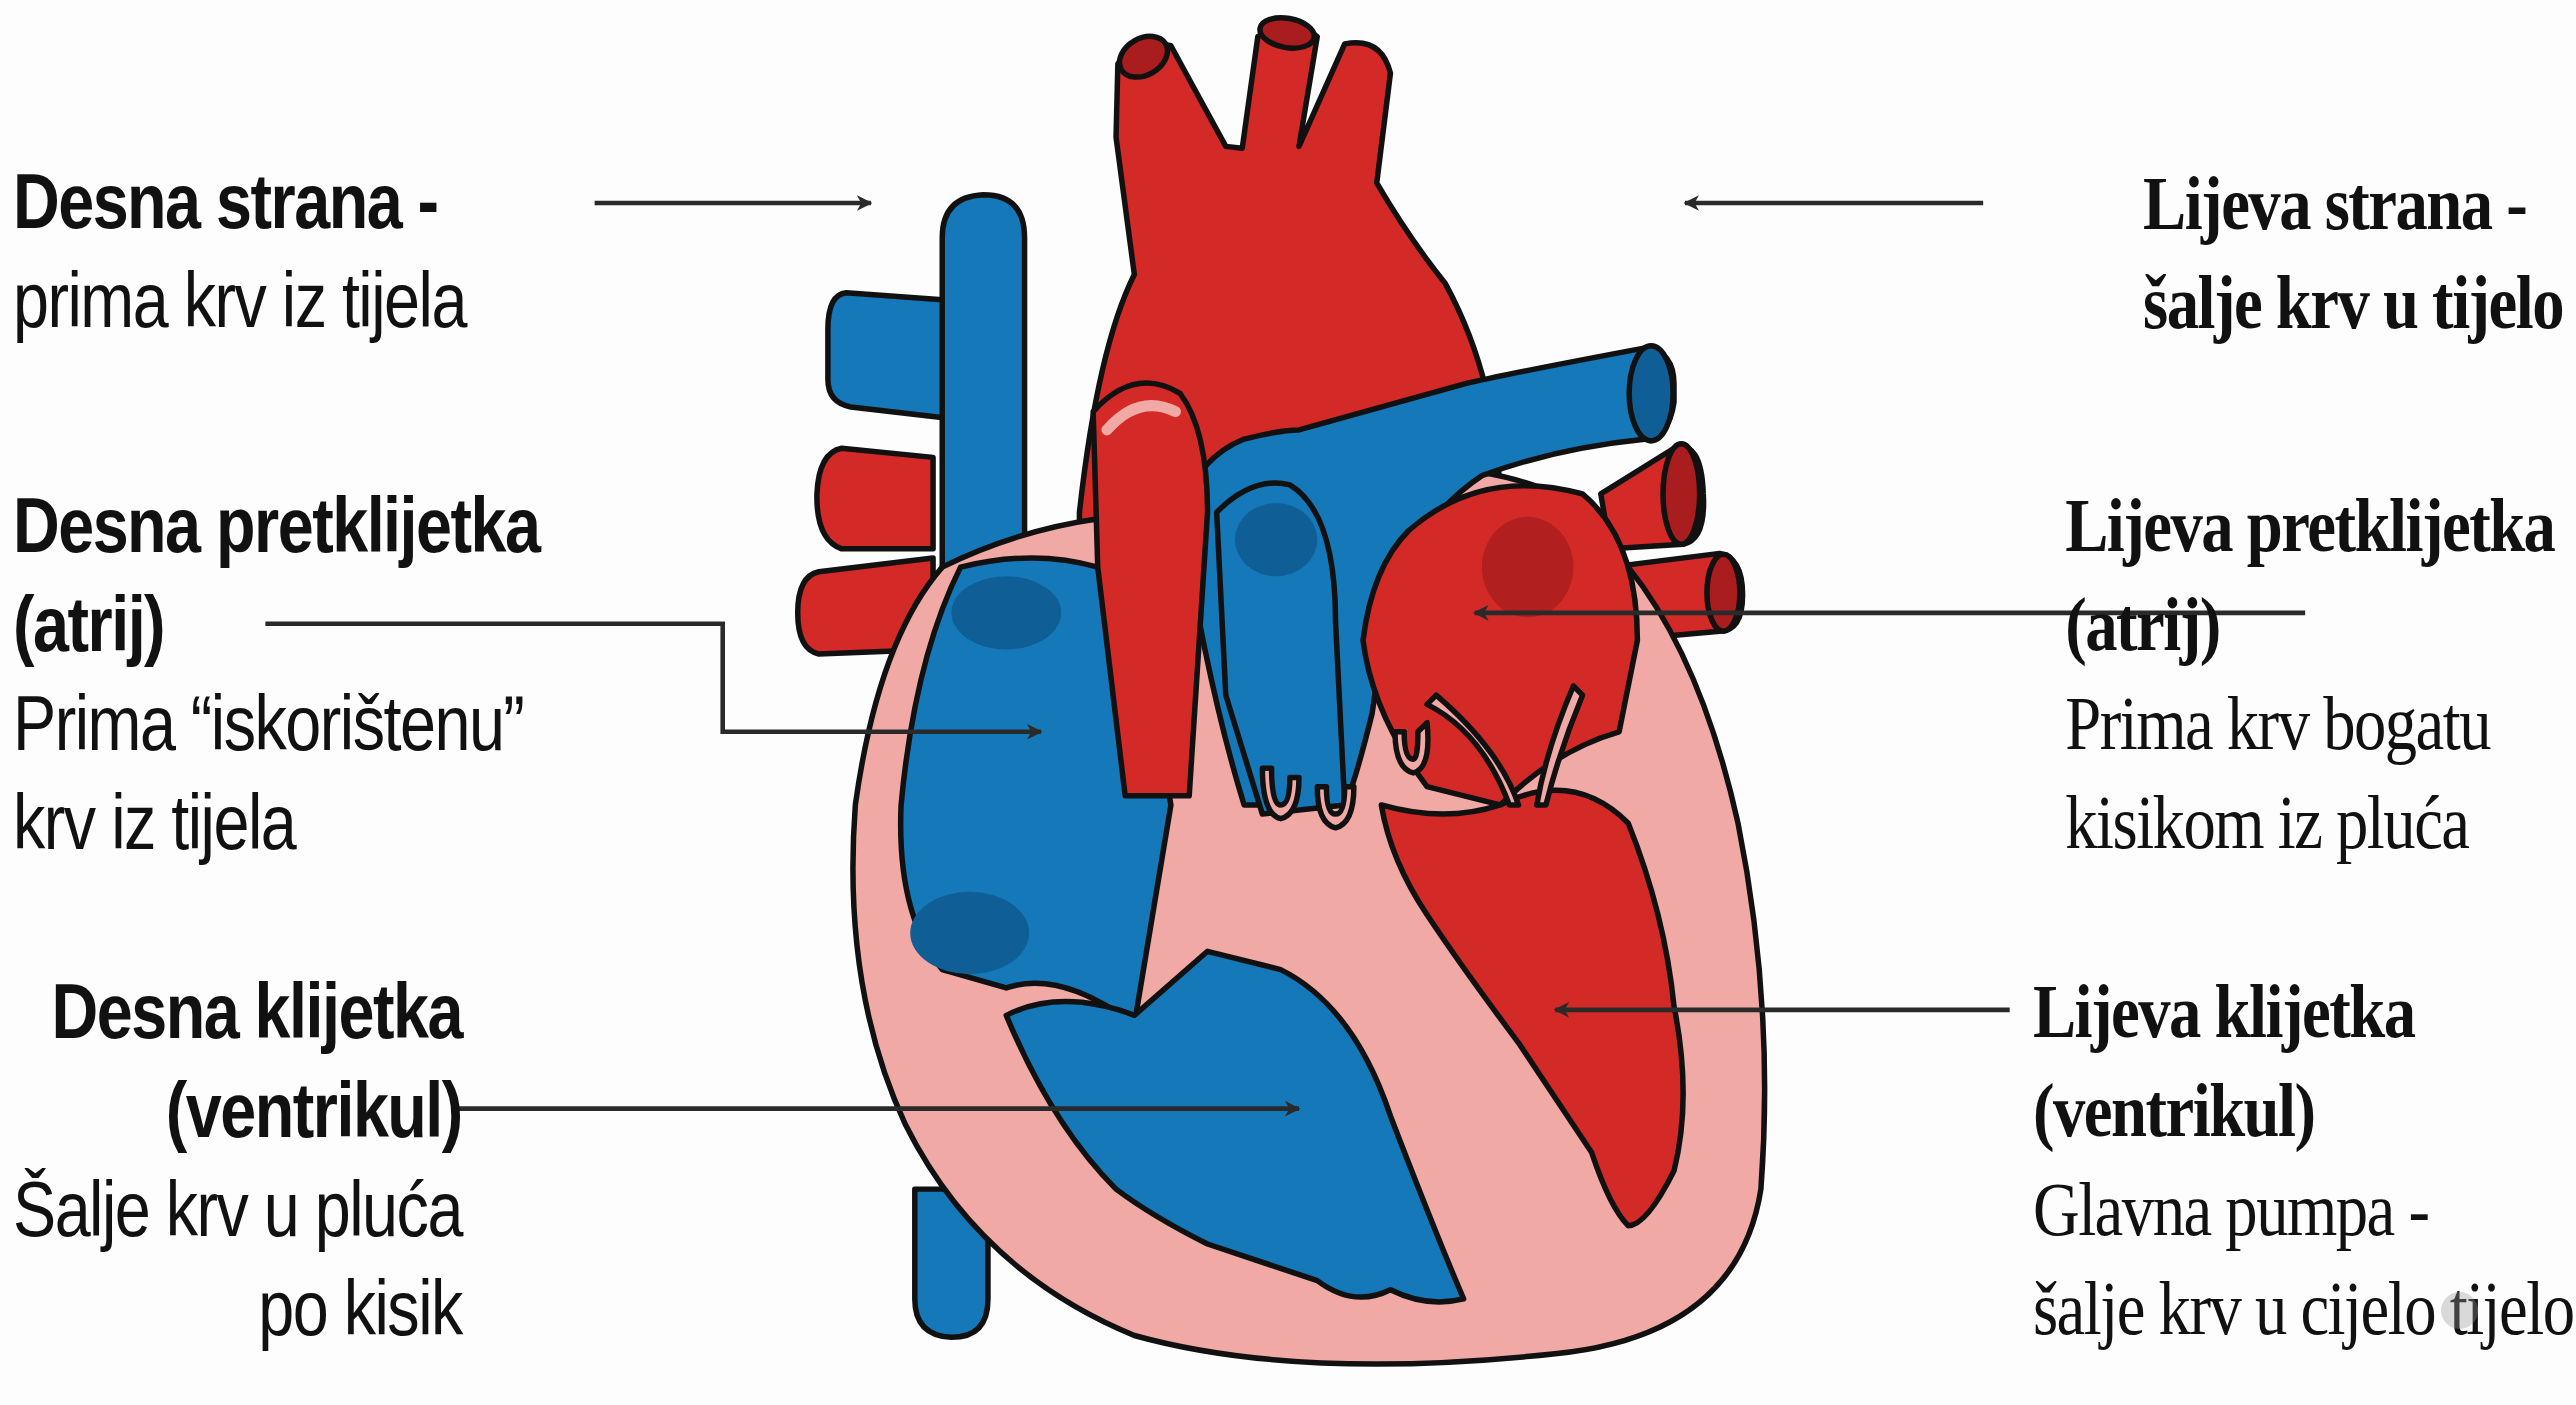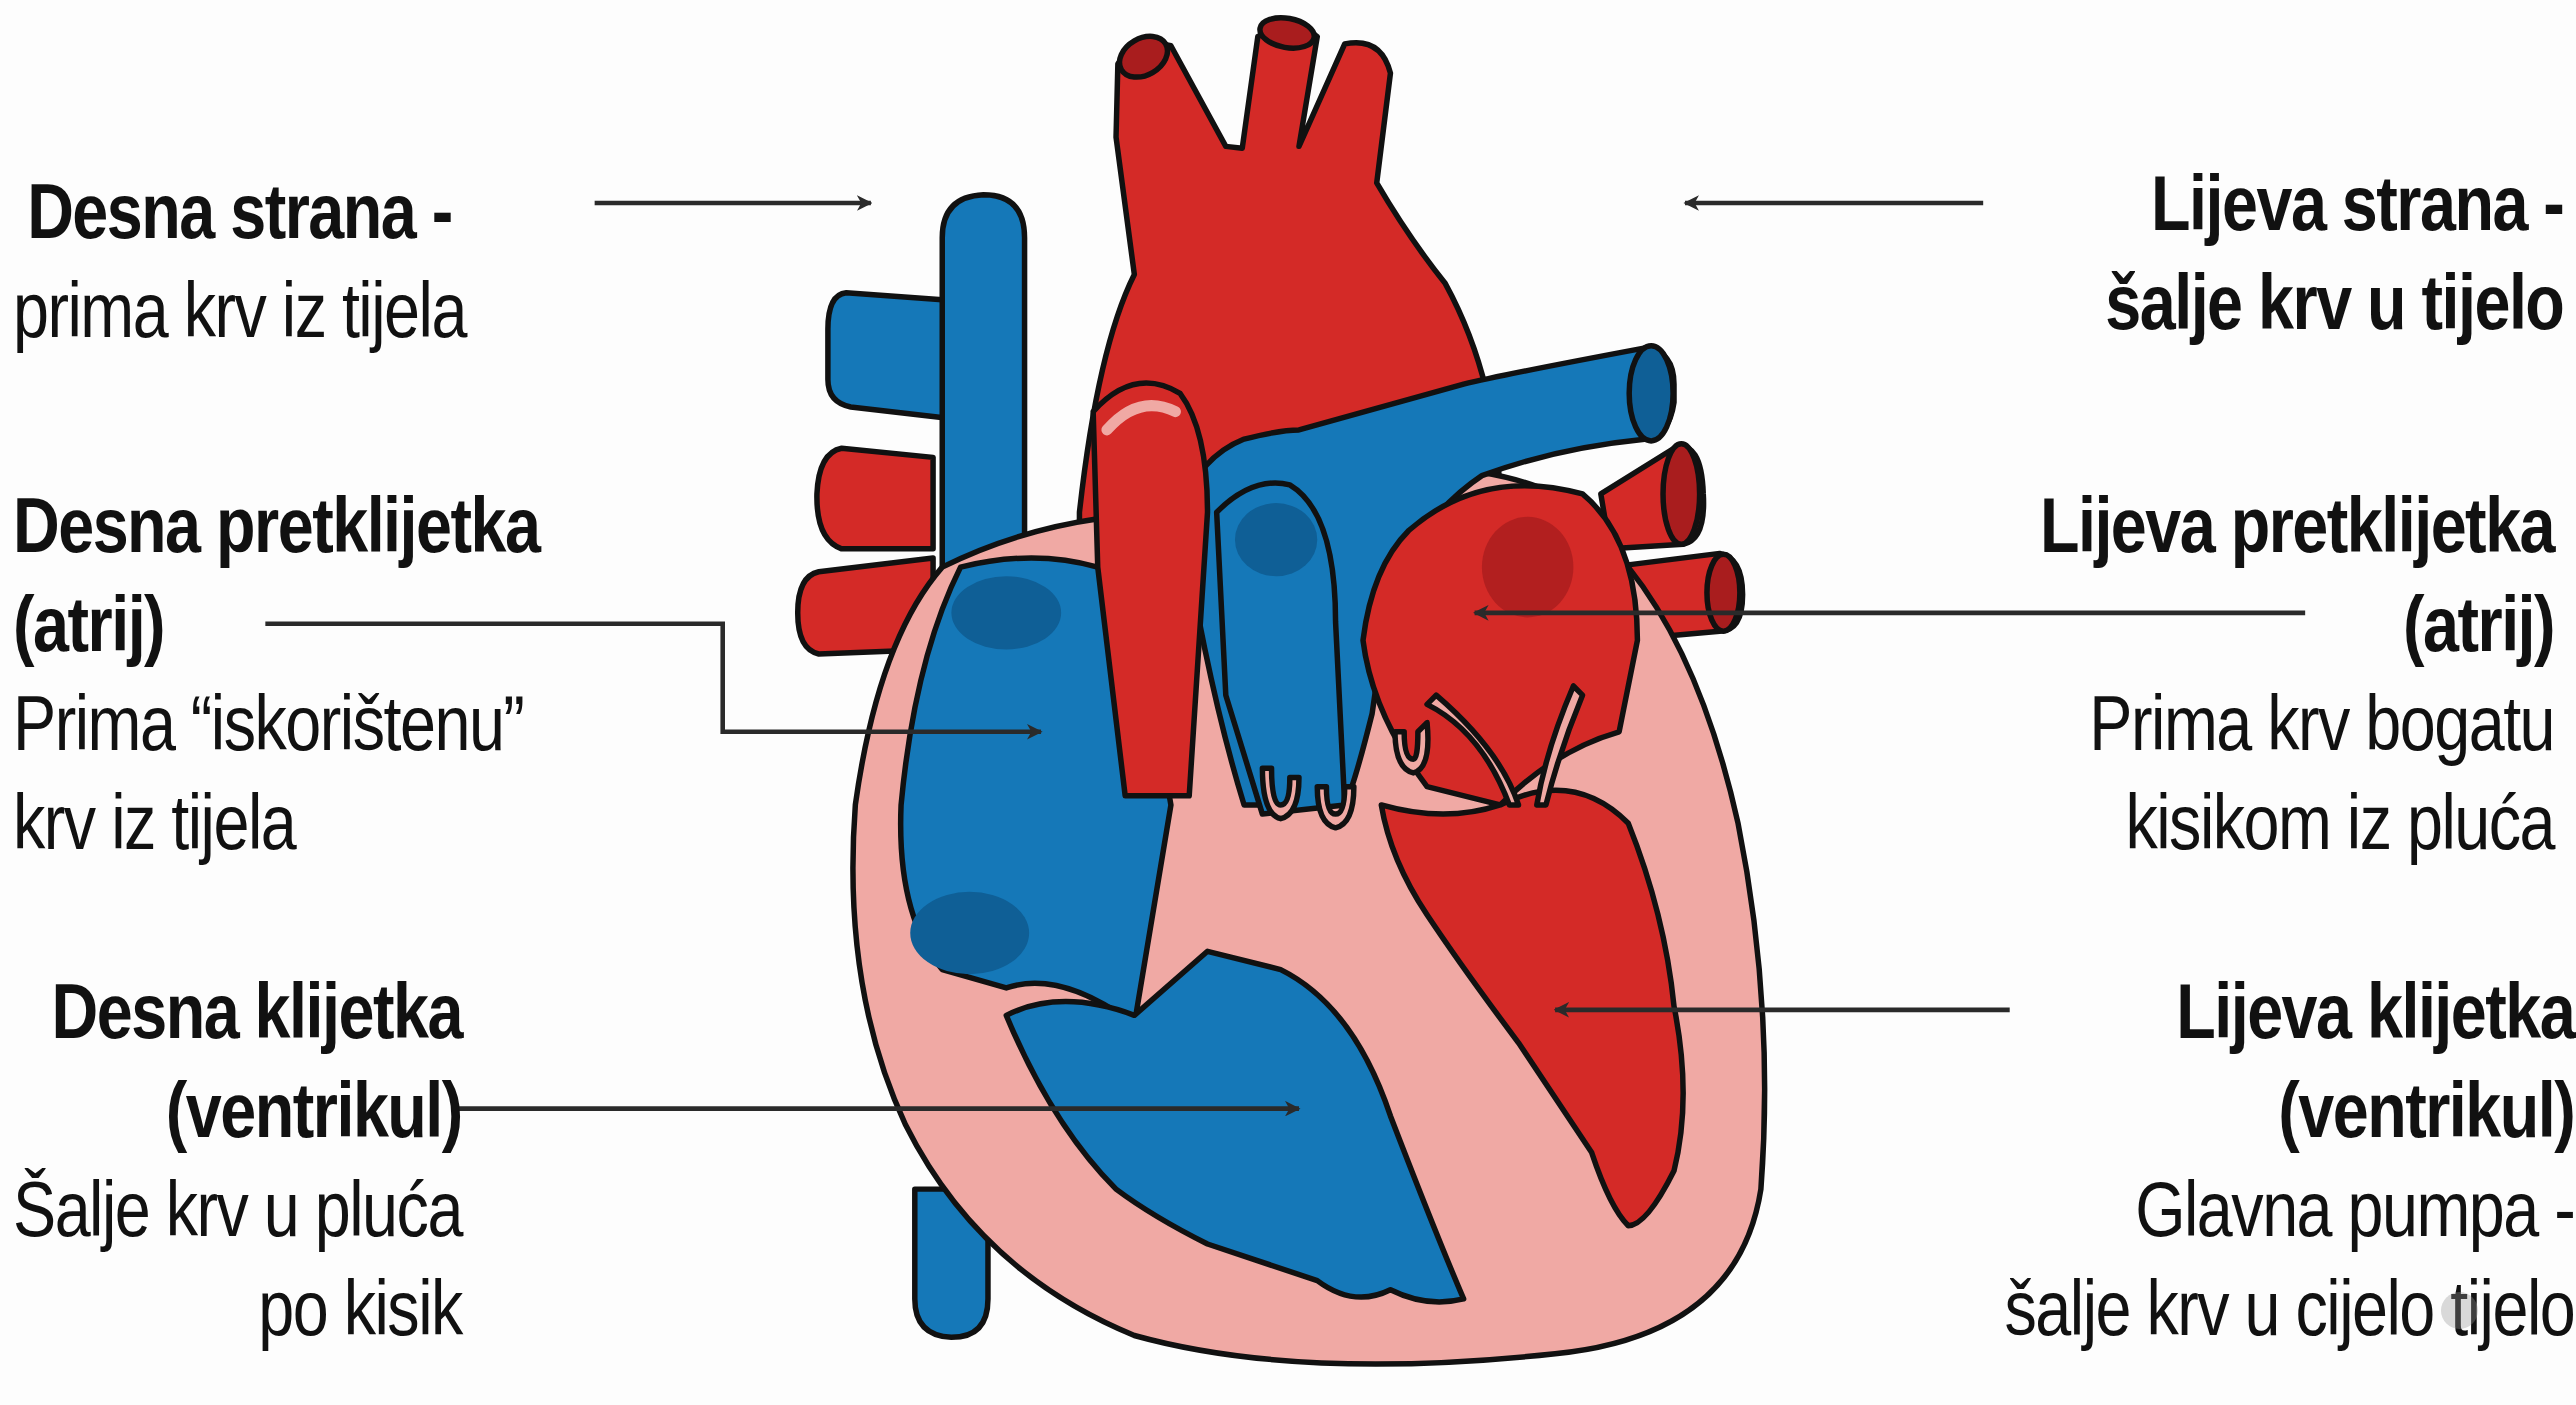--- a/index.html
+++ b/index.html
@@ -11,21 +11,21 @@
   }
   .diagram { position: absolute; left: 0; top: 0; width: 2576px; height: 1405px; }
   .label {
     position: absolute;
     font-family: "Liberation Sans", "DejaVu Sans", sans-serif;
     line-height: 99px;
     letter-spacing: -1.8px;
   }
   .label .t { display: block; font-weight: 700; font-size: 77px; transform: scaleX(0.84); transform-origin: left top; white-space: nowrap; }
   .label .d { display: block; font-weight: 400; font-size: 77px; transform: scaleX(0.84); transform-origin: left top; white-space: nowrap; }
-  .label.right { text-align: right; }
+  .label.right { text-align: left; font-family: Liberation Serif, serif; }
   .label.right .t, .label.right .d { transform-origin: right top; }
   .watermark {
     position: absolute; left: 2441px; top: 1292px; width: 37px; height: 37px;
     border-radius: 50%; background: rgba(150,150,150,0.35);
   }
 </style>
 </head>
 <body>
 
 <svg class="diagram" viewBox="0 0 2816 1536" xmlns="http://www.w3.org/2000/svg">
@@ -98,21 +98,21 @@
   <g stroke="#2a2a2a" stroke-width="5" fill="none">
     <line x1="650" y1="222" x2="952" y2="222" marker-end="url(#ah)"></line>
     <line x1="2168" y1="222" x2="1842" y2="222" marker-end="url(#ah)"></line>
     <polyline points="290,682 790,682 790,800 1138,800" marker-end="url(#ah)"></polyline>
     <line x1="2520" y1="670" x2="1612" y2="670" marker-end="url(#ah)"></line>
     <line x1="495" y1="1212" x2="1420" y2="1212" marker-end="url(#ah)"></line>
     <line x1="2197" y1="1104" x2="1700" y2="1104" marker-end="url(#ah)"></line>
   </g>
 </svg>
 
-<div class="label" style="left:12.8px; top:162px;text-align:center;">
+<div class="label" style="left:12.8px; top:152px;">
   <span class="t">Desna strana -</span>
   <span class="d">prima krv iz tijela</span>
 </div>
 
 <div class="label right" style="right:12.8px; top:154px;">
   <span class="t">Lijeva strana -</span>
   <span class="t">šalje krv u tijelo</span>
 </div>
 
 <div class="label" style="left:12.8px; top:476px;">

